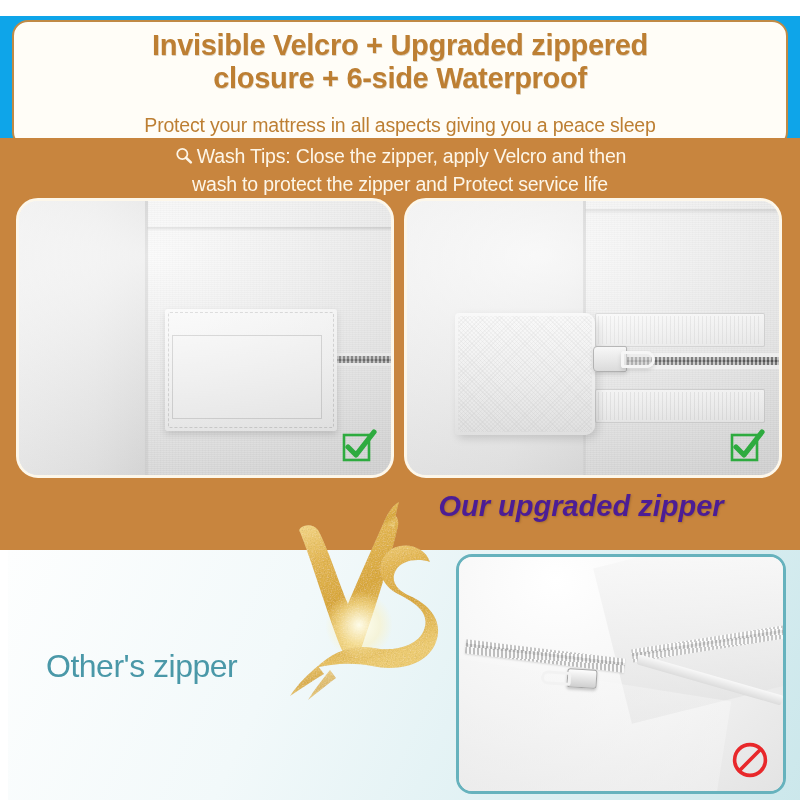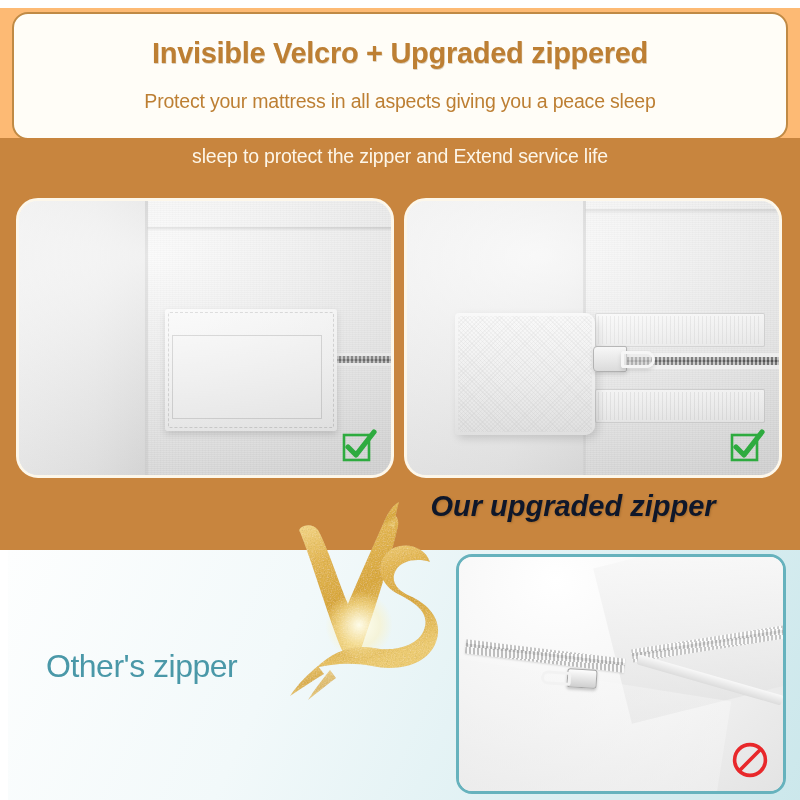--- a/index.html
+++ b/index.html
@@ -6,22 +6,22 @@
   html,body { width:800px; height:800px; }
   body {
     font-family:"Liberation Sans", sans-serif;
     background:#ffffff;
     position:relative;
     overflow:hidden;
   }
 
   
   .header-band {
-    position:absolute; left:0; top:8px; width:800px; height:140px;
-    background:#fdba74;
+    position:absolute; left:0; top:16px; width:800px; height:140px;
+    background:#0ea5e9;
   }
   .header-card {
     position:absolute; left:12px; top:4px; width:776px; height:128px;
     border:2px solid #c08a45;
     border-radius:16px;
     background:#fffdf7;
     display:flex; flex-direction:column;
     align-items:center; justify-content:center;
     padding:4px 14px 6px;
   }
@@ -194,23 +194,23 @@
   }
 
   
   .check-badge {
     position:absolute; right:14px; bottom:10px;
     width:36px; height:36px;
   }
 
   
   .caption-upgraded {
-    position:absolute; left:384px; top:352px; width:378px;
+    position:absolute; left:392px; top:352px; width:378px;
     text-align:center;
-    color:#0f172a;
+    color:#4c1d95;
     font-size:29px;
     font-style:italic;
     font-weight:700;
     letter-spacing:0px;
     text-shadow:1px 1px 2px rgba(110,70,20,.35);
   }
 
   
   .bottom-section {
     position:absolute; left:8px; top:550px; width:800px; height:250px;
@@ -301,29 +301,38 @@
     background:radial-gradient(circle, rgba(255,255,240,.95) 0%, rgba(255,240,180,.45) 45%, rgba(255,230,150,0) 72%);
   }
 </style>
 </head>
 <body>
 
 <div class="header-band">
   <div class="header-card">
     <div class="header-title">
       <span>Invisible Velcro + Upgraded zippered</span><br>
+      <span>closure + 6-side Waterproof</span>
     </div>
     <div class="header-sub">Protect your mattress in all aspects giving you a peace sleep</div>
   </div>
 </div>
 
 <div class="orange-section">
 
   <div class="wash-tips">
-    <span class="tip-line">sleep to protect the zipper and Extend service life</span>
+    <span class="tip-line">
+      <span class="magnifier">
+        <svg width="20" height="20" viewBox="0 0 24 24" fill="none">
+          <circle cx="10" cy="9.5" r="6.1" stroke="#fdf6e8" stroke-width="2.1"></circle>
+          <line x1="14.4" y1="14.1" x2="20.2" y2="19.6" stroke="#fdf6e8" stroke-width="3.1" stroke-linecap="round"></line>
+        </svg>
+      </span><span>Wash Tips: Close the zipper, apply Velcro and then</span>
+    </span>
+    <span class="tip-line">wash to protect the zipper and Protect service life</span>
   </div>
 
   <div class="photo-row">
 
     <div class="photo-card left">
       <div class="fabric"></div>
       <div class="l-edge-left"></div>
       <div class="l-seam"></div>
       <div class="l-hband"></div>
       <div class="l-zipline">

